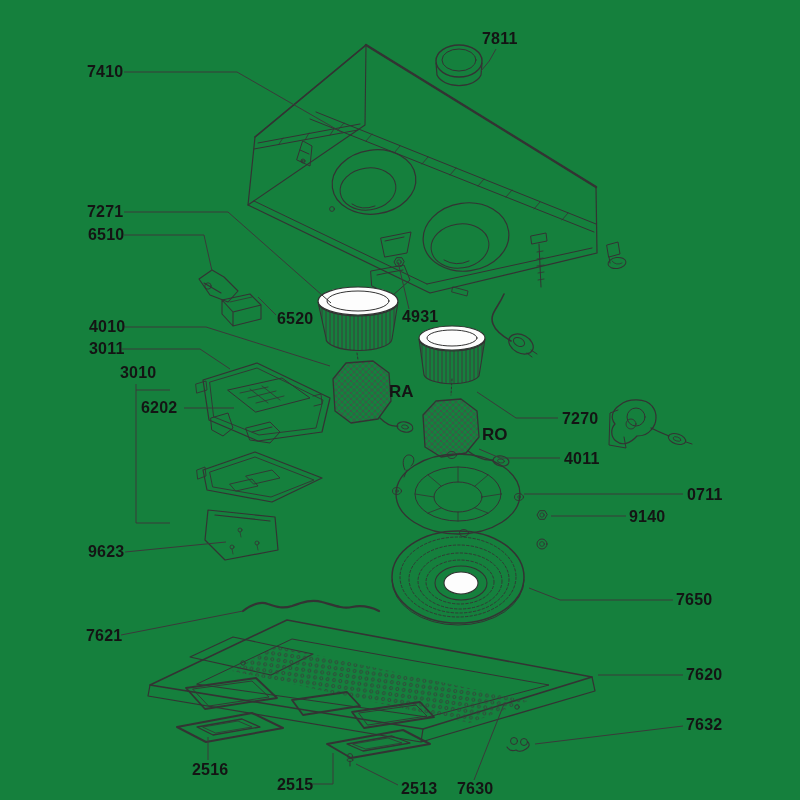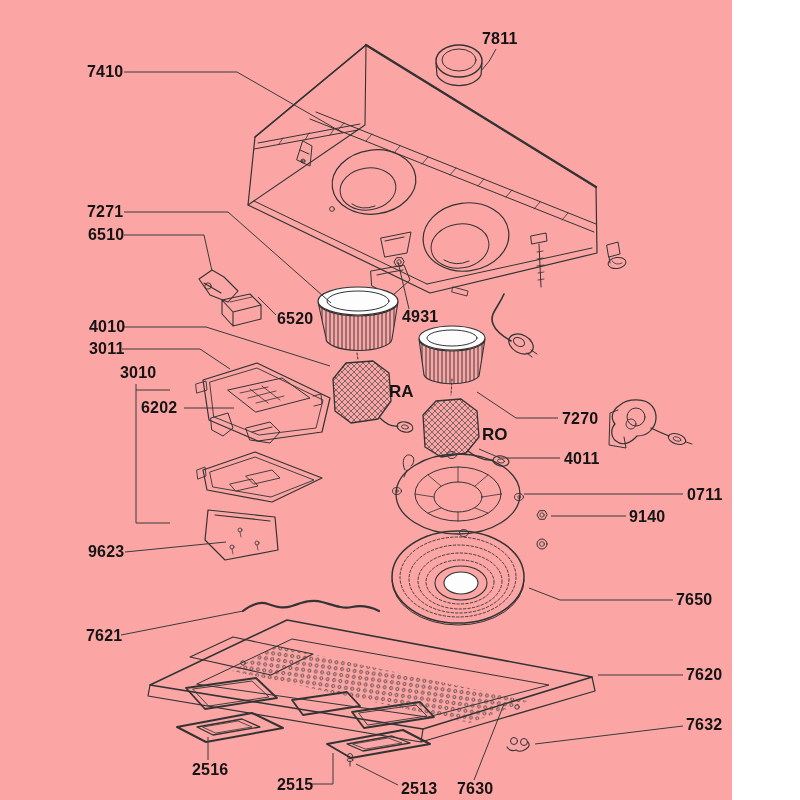--- a/index.html
+++ b/index.html
@@ -1,16 +1,16 @@
 <!DOCTYPE html>
 <html><head>
 <meta charset="utf-8">
 <style>
   html,body{margin:0;padding:0;background:#fff;}
-  .stage{position:relative;width:732px;height:800px;background:#fca5a5;overflow:hidden;
+  .stage{position:relative;width:800px;height:800px;background:#15803d;overflow:hidden;
          font-family:"Liberation Sans",sans-serif;}
   svg{display:block}
   .plbl{font:bold 16px "Liberation Sans",sans-serif;fill:#141414;letter-spacing:.2px;}
   .plbl2{font:bold 17px "Liberation Sans",sans-serif;fill:#141414;}
   .ln{stroke:#3a3a3a;stroke-width:1;fill:none;}
   .pt{stroke:#333;fill:none;stroke-linejoin:round;stroke-linecap:round;}
 </style>
 </head>
 <body>
 

